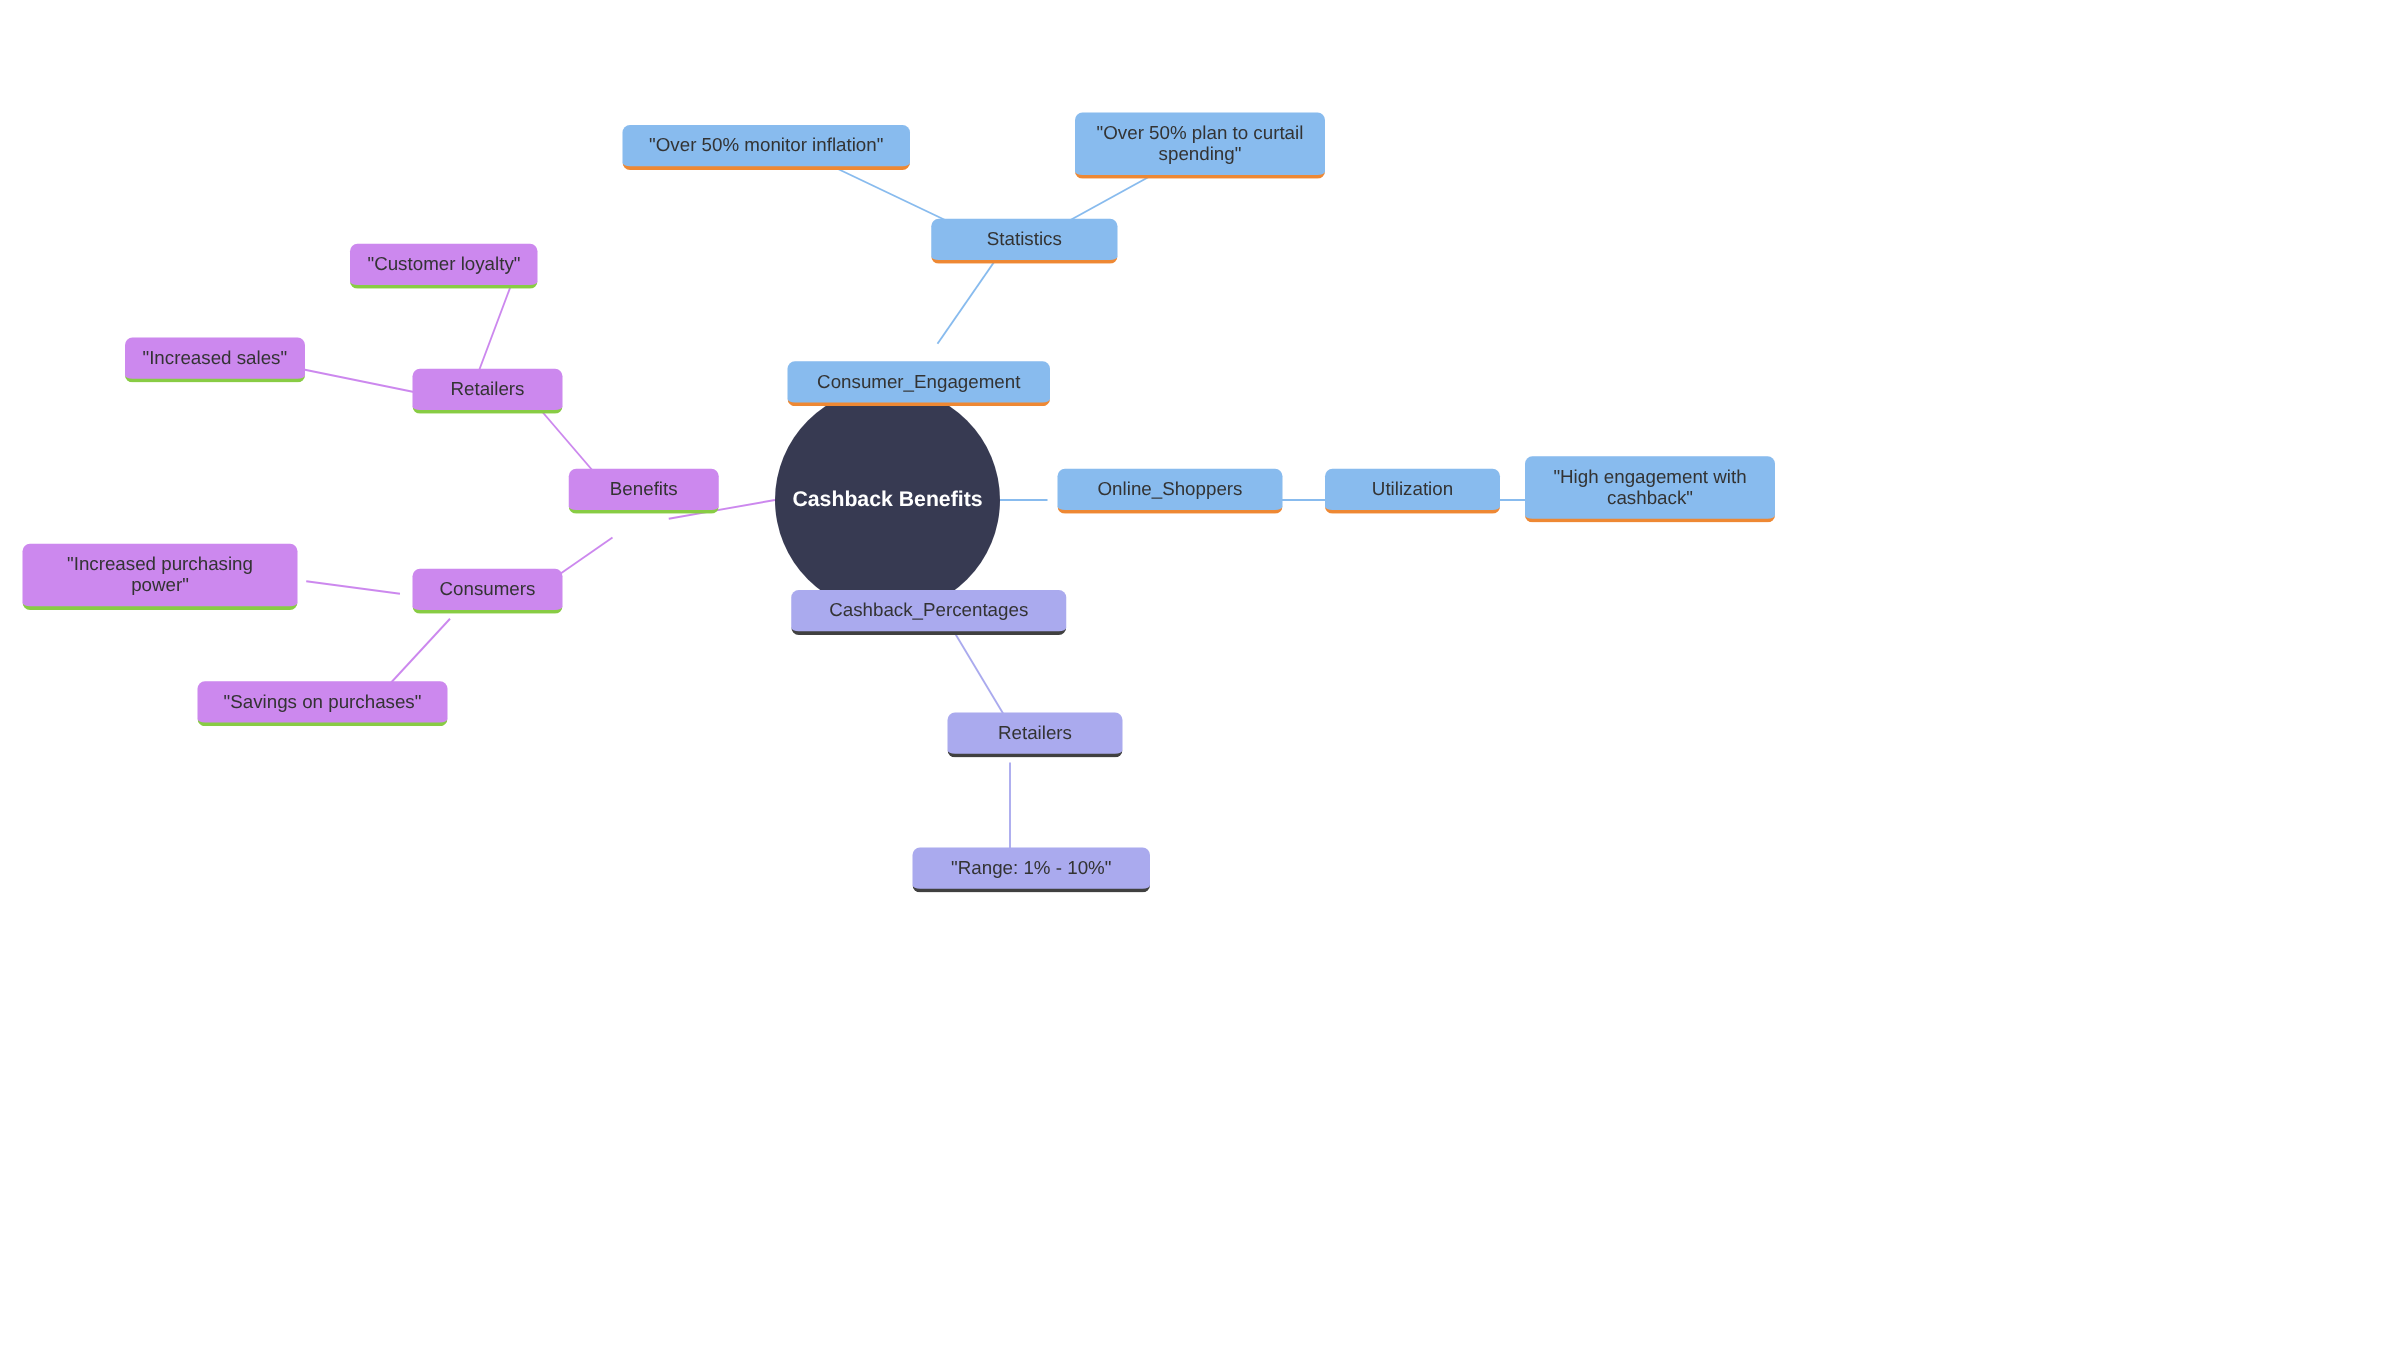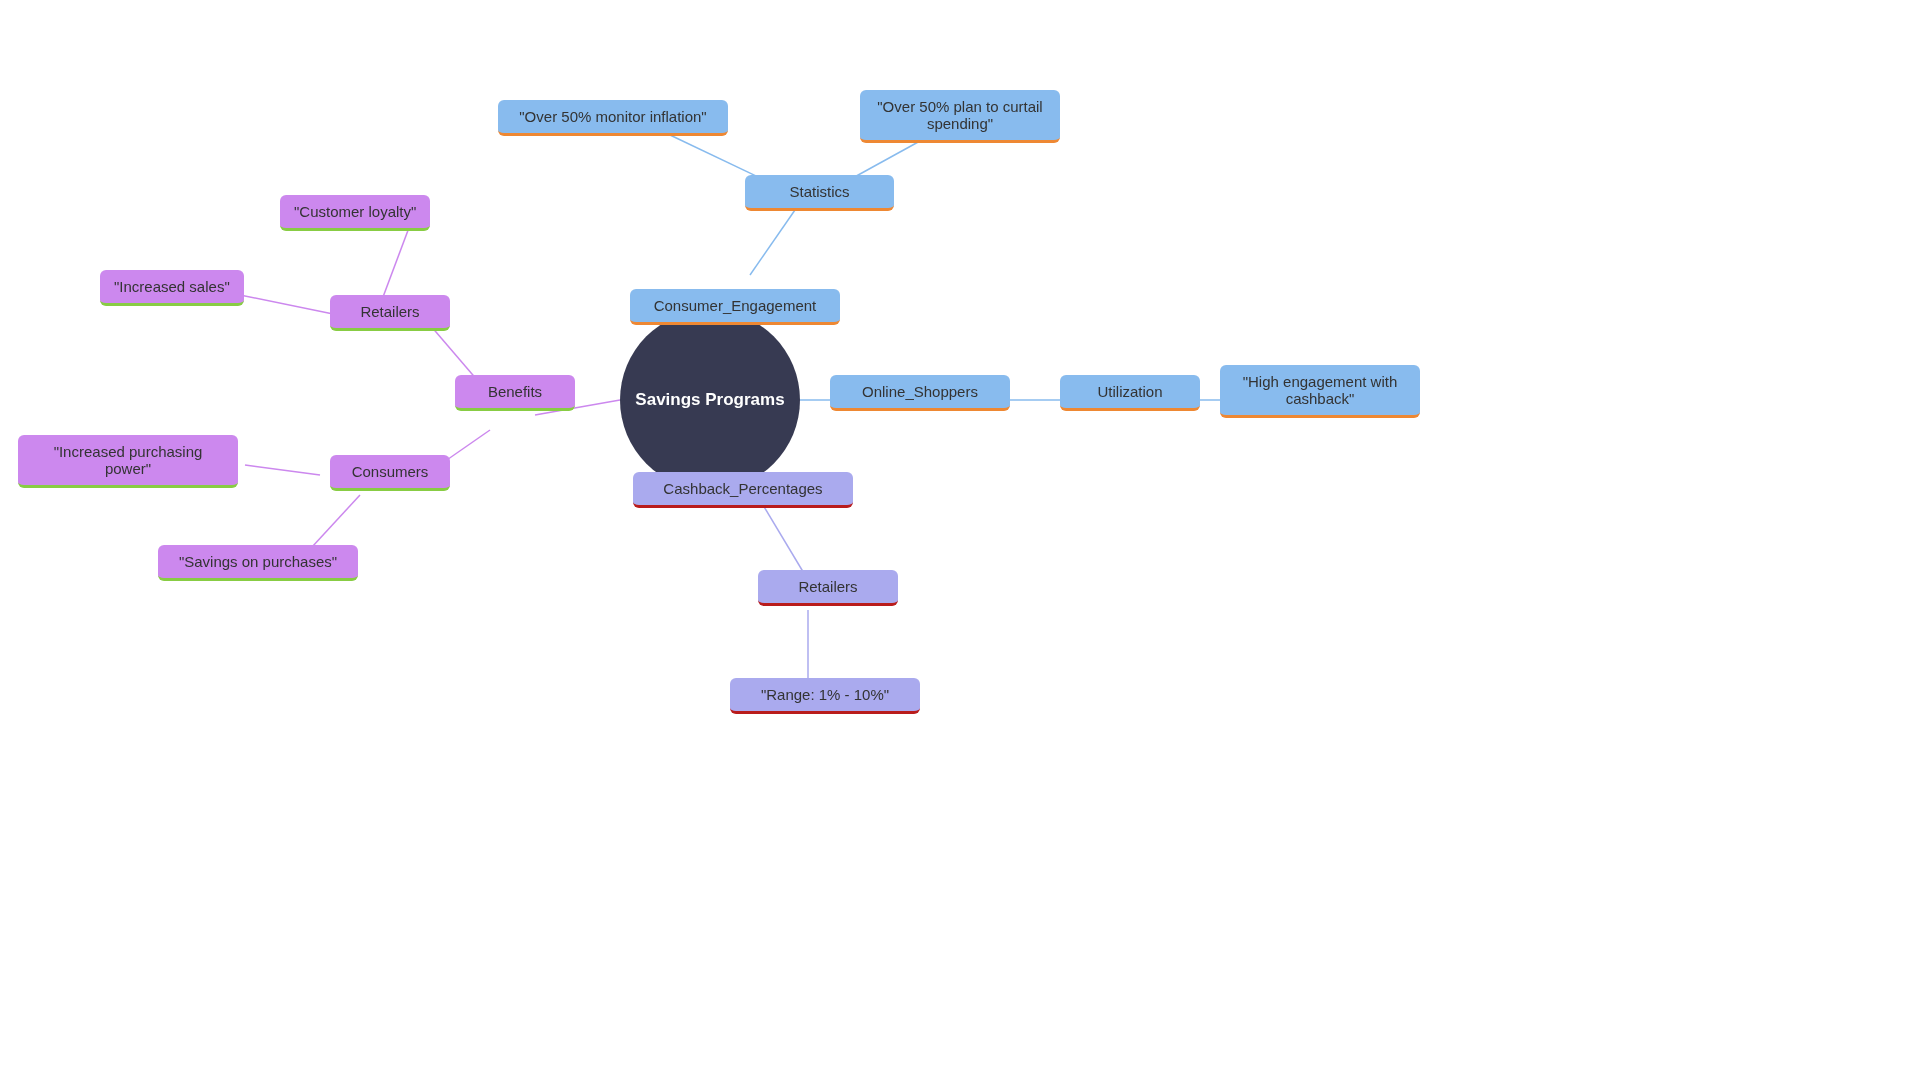--- a/index.html
+++ b/index.html
@@ -111,21 +111,21 @@
       top: 375px;
     }
     .node-high-engagement {
       left: 1220px;
       top: 365px;
     }
     
     .node-indigo {
       background: #aaaaee;
       color: #333;
-      border-bottom: 3px solid #b91c1c;
+      border-bottom: 3px solid #404040;
       padding: 8px 14px;
       min-width: 120px;
     }
     .node-cashback-percentages {
       left: 633px;
       top: 472px;
     }
     .node-retailers-bottom {
       left: 758px;
       top: 570px;
@@ -169,21 +169,21 @@
   <line x1="1185" y1="400" x2="1228" y2="400" stroke="#88bbee" stroke-width="1.5"></line>
 
   <line x1="710" y1="490" x2="730" y2="488" stroke="#aaaaee" stroke-width="1.5"></line>
 
   <line x1="760" y1="500" x2="808" y2="580" stroke="#aaaaee" stroke-width="1.5"></line>
 
   <line x1="808" y1="610" x2="808" y2="688" stroke="#aaaaee" stroke-width="1.5"></line>
 </svg>
 
 <div class="node node-center">
-  <span>Savings Programs</span>
+  <span>Cashback Benefits</span>
 </div>
 
 <div class="node node-purple node-benefits">
   <span>Benefits</span>
 </div>
 <div class="node node-purple node-retailers-left">
   <span>Retailers</span>
 </div>
 <div class="node node-purple node-consumers">
   <span>Consumers</span>
@@ -206,21 +206,21 @@
 </div>
 <div class="node node-blue node-statistics" style="width:149px;">
   <span>Statistics</span>
 </div>
 <div class="node node-blue node-monitor-inflation" style="width:230px;">
   <span>"Over 50% monitor inflation"</span>
 </div>
 <div class="node node-blue node-curtail-spending" style="width:200px;">
   <span>"Over 50% plan to curtail spending"</span>
 </div>
-<div class="node node-blue node-online-shoppers" style="width:180px;">
+<div class="node node-blue node-online-shoppers" style="width:180px;margin-left:16px;">
   <span>Online_Shoppers</span>
 </div>
 <div class="node node-blue node-utilization" style="width:140px;justify-content:center;">
   <span>Utilization</span>
 </div>
 <div class="node node-blue node-high-engagement" style="width:200px;">
   <span>"High engagement with cashback"</span>
 </div>
 
 <div class="node node-indigo node-cashback-percentages" style="width:220px;">

